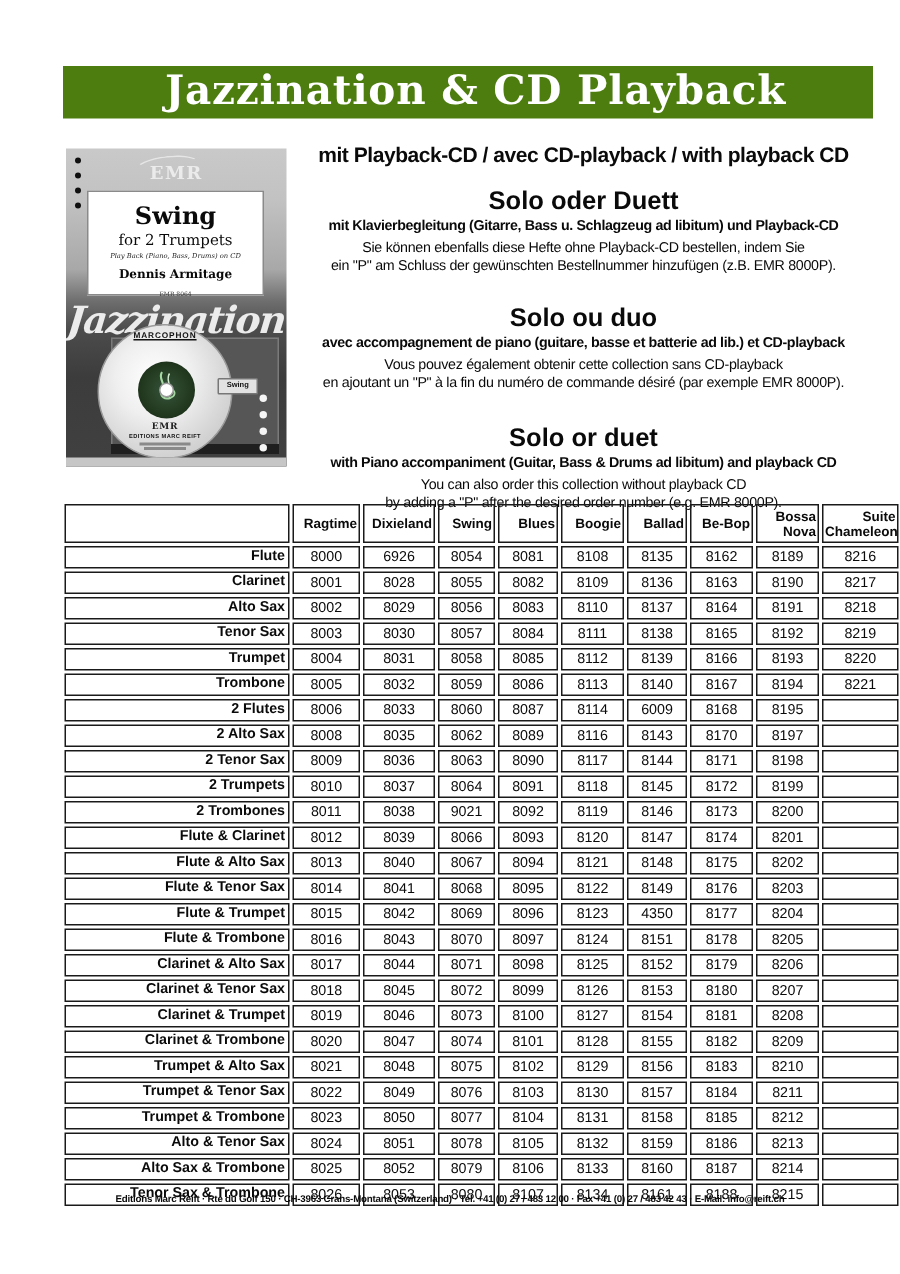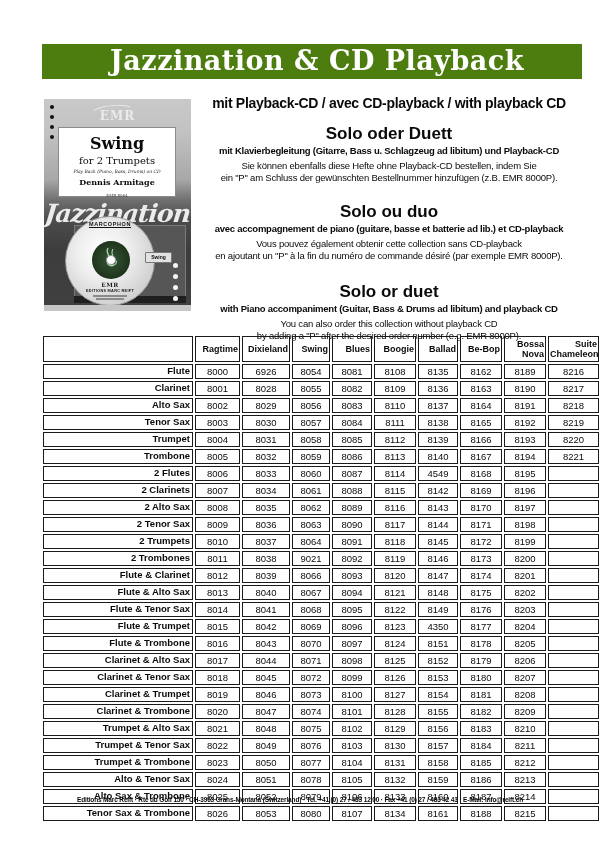--- a/index.html
+++ b/index.html
@@ -333,35 +333,23 @@
             <td class="num">8194</td>
             <td class="num">8221</td>
           </tr>
           <tr>
             <td class="row-label">2 Flutes</td>
             <td class="num">8006</td>
             <td class="num">8033</td>
             <td class="num">8060</td>
             <td class="num">8087</td>
             <td class="num">8114</td>
-            <td class="num">4549</td>
+            <td class="num">6009</td>
             <td class="num">8168</td>
             <td class="num">8195</td>
-            <td class="ghost"></td>
-          </tr>
-          <tr>
-            <td class="row-label">2 Clarinets</td>
-            <td class="num">8007</td>
-            <td class="num">8034</td>
-            <td class="num">8061</td>
-            <td class="num">8088</td>
-            <td class="num">8115</td>
-            <td class="num">8142</td>
-            <td class="num">8169</td>
-            <td class="num">8196</td>
             <td class="ghost"></td>
           </tr>
           <tr>
             <td class="row-label">2 Alto Sax</td>
             <td class="num">8008</td>
             <td class="num">8035</td>
             <td class="num">8062</td>
             <td class="num">8089</td>
             <td class="num">8116</td>
             <td class="num">8143</td>

